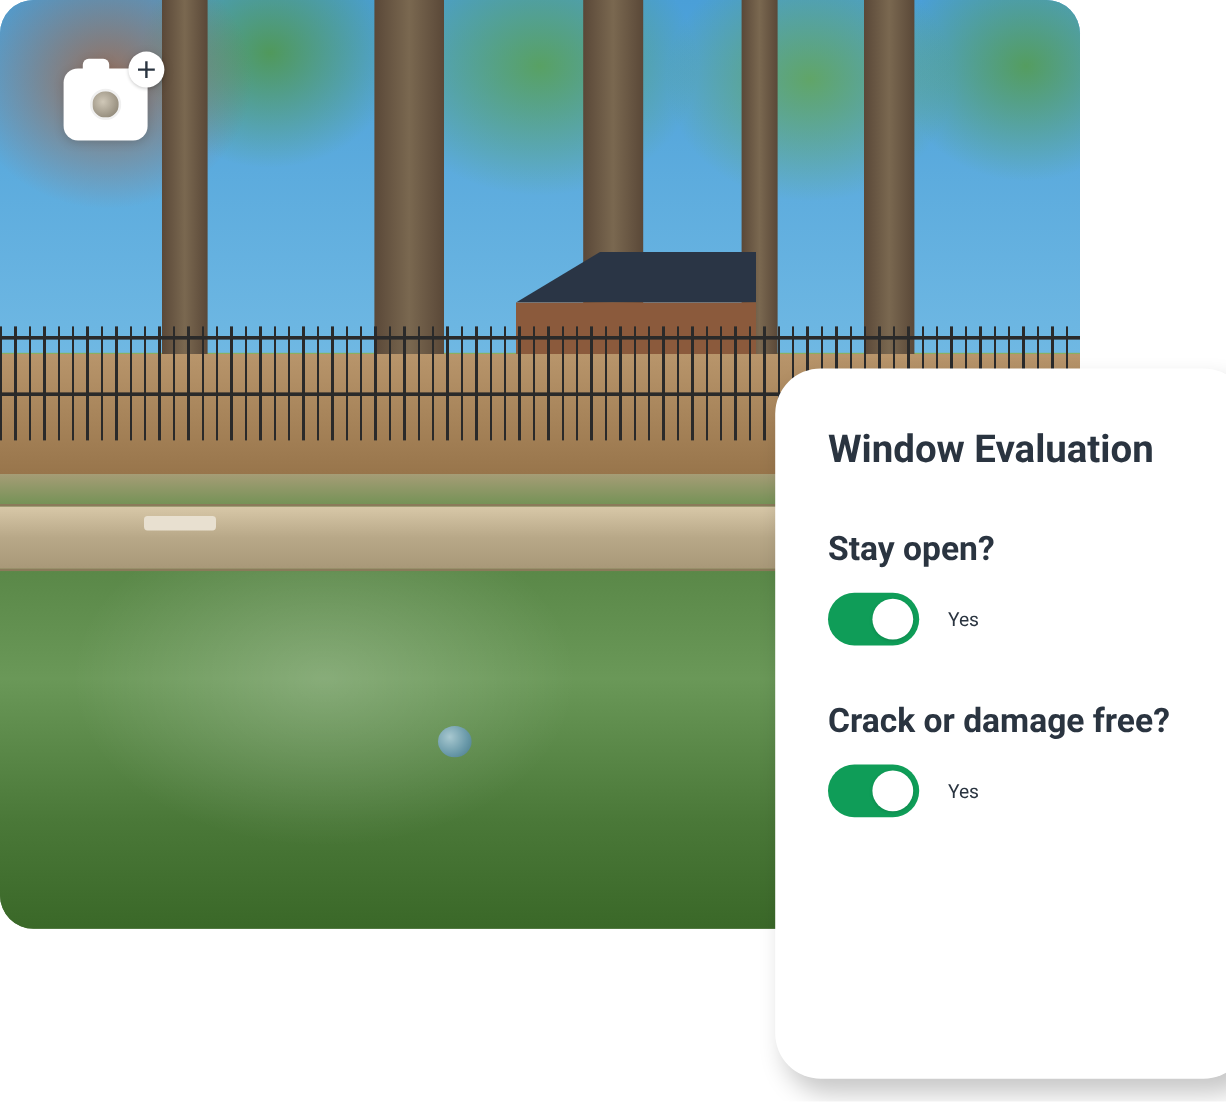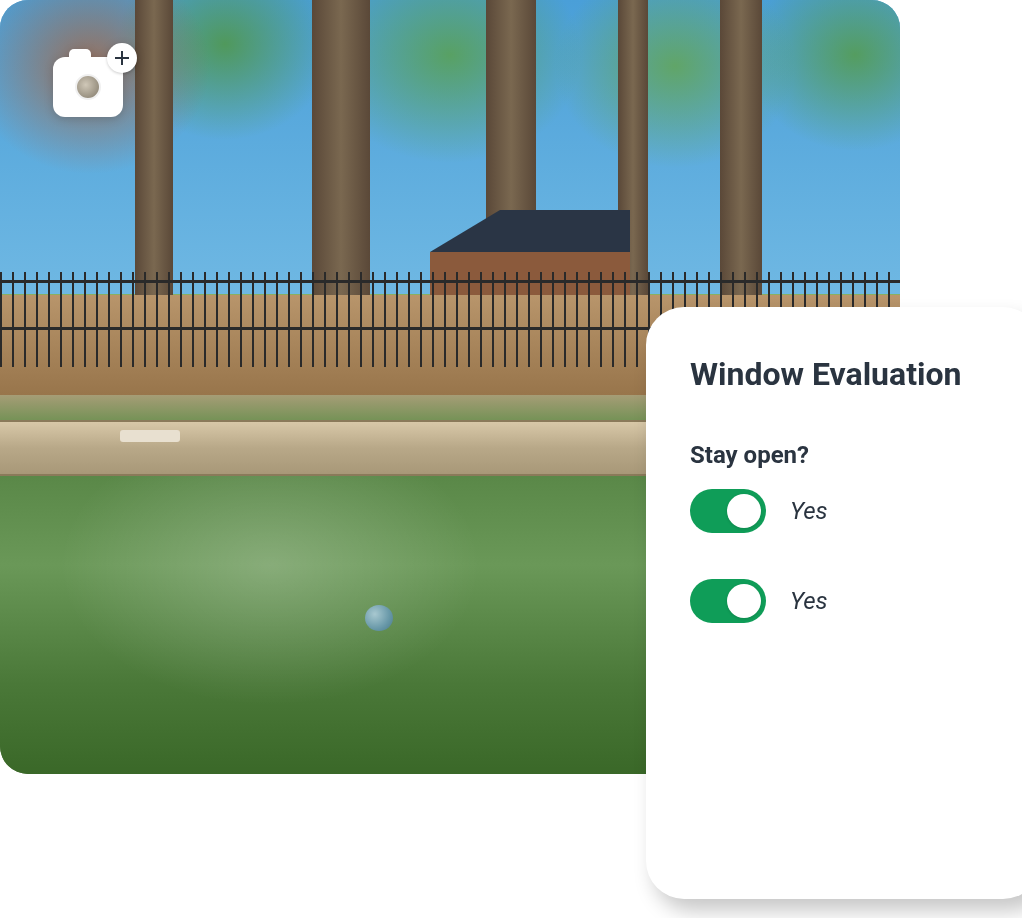--- a/index.html
+++ b/index.html
@@ -220,21 +220,21 @@
     .card-title {
       font-size: 32px;
       font-weight: 700;
       color: #2a3440;
       margin-bottom: 48px;
     }
     .question-group {
       margin-bottom: 46px;
     }
     .question-label {
-      font-size: 24px;
+      font-size: 28px;
       font-weight: 700;
       color: #2a3440;
       margin-bottom: 20px;
     }
     .toggle-row {
       display: flex;
       align-items: center;
       gap: 24px;
     }
     .toggle {
@@ -262,23 +262,22 @@
     }
     .toggle-on .toggle-knob {
       right: 5px;
       box-shadow: 0 1px 3px rgba(0,0,0,0.15);
     }
     .toggle-off .toggle-knob {
       left: 2px;
       background: #c94a3b;
     }
     .toggle-value {
-      font-size: 24px;
+      font-size: 16px;
       color: #2a3440;
-      font-style: italic;
     }
   </style>
 </head>
 <body>
 
 <div class="photo-container">
   <div class="sky"></div>
   <div class="foliage"></div>
   <div class="trunk trunk1"></div>
   <div class="trunk trunk2"></div>
@@ -317,20 +316,21 @@
         <div class="toggle-knob"></div>
       </div>
       <span class="toggle-value">Yes</span>
     </div>
   </div>
 
   <div class="question-group">
   </div>
 
   <div class="question-group">
+    <div class="question-label">Crack or damage free?</div>
     <div class="toggle-row">
       <div class="toggle toggle-on">
         <div class="toggle-knob"></div>
       </div>
       <span class="toggle-value">Yes</span>
     </div>
   </div>
 </div>
 
 </body></html>

